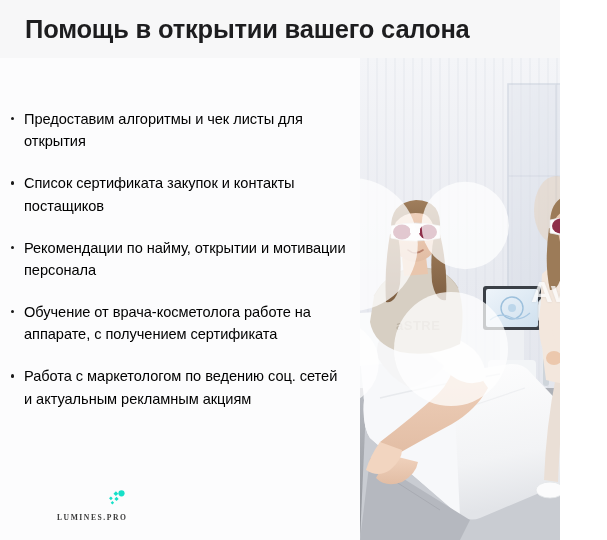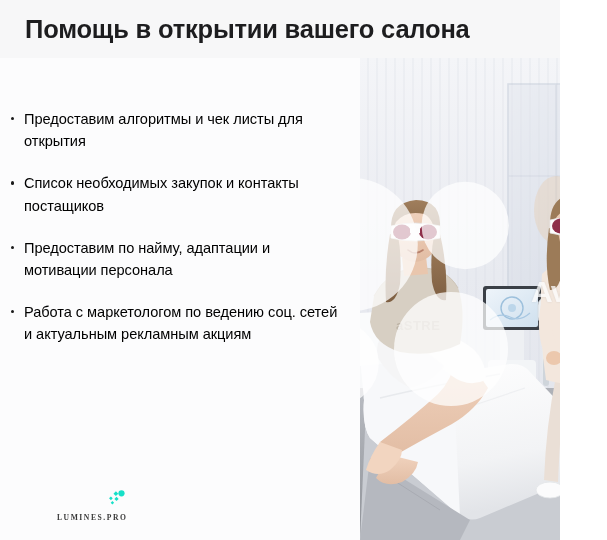--- a/index.html
+++ b/index.html
@@ -165,25 +165,29 @@
 
   <div class="body-area">
 
     <ul class="bullet-list">
       <li class="bullet-item">
         <span class="bullet-dot"></span>
         <span>Предоставим алгоритмы и чек листы для открытия</span>
       </li>
       <li class="bullet-item">
         <span class="bullet-dot"></span>
-        <span>Список необходимых закупок и контакты постащиков</span>
-      </li>
-      <li class="bullet-item">
-        <span class="bullet-dot"></span>
-        <span>Предоставим по найму, адаптации и мотивации персонала</span>
+        <span>Список сертификата закупок и контакты постащиков</span>
+      </li>
+      <li class="bullet-item">
+        <span class="bullet-dot"></span>
+        <span>Рекомендации по найму, открытии и мотивации персонала</span>
+      </li>
+      <li class="bullet-item">
+        <span class="bullet-dot"></span>
+        <span>Обучение от врача-косметолога работе на аппарате, с получением сертификата</span>
       </li>
       <li class="bullet-item">
         <span class="bullet-dot"></span>
         <span>Работа с маркетологом по ведению соц. сетей и актуальным рекламным  акциям</span>
       </li>
     </ul>
 
     <div class="logo">
       <svg class="logo-mark" viewBox="0 0 26 20">
         <circle cx="17.5" cy="4.3" r="3.1" fill="#17e0c8"></circle>

